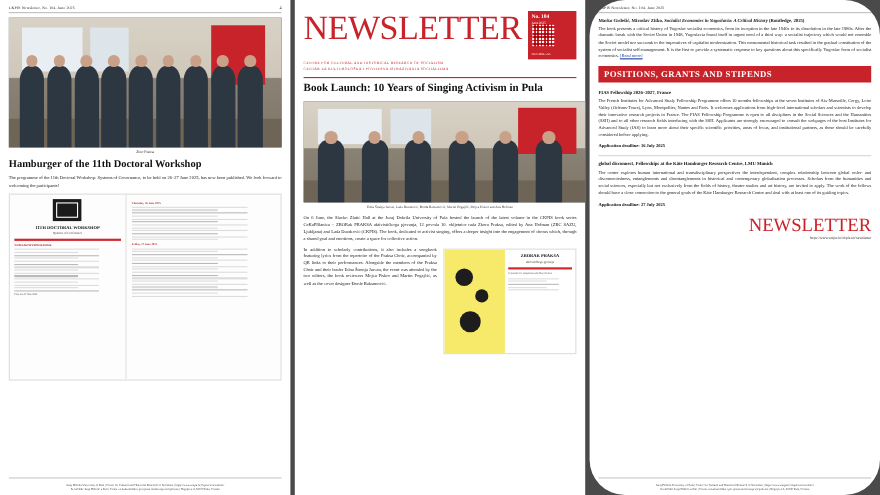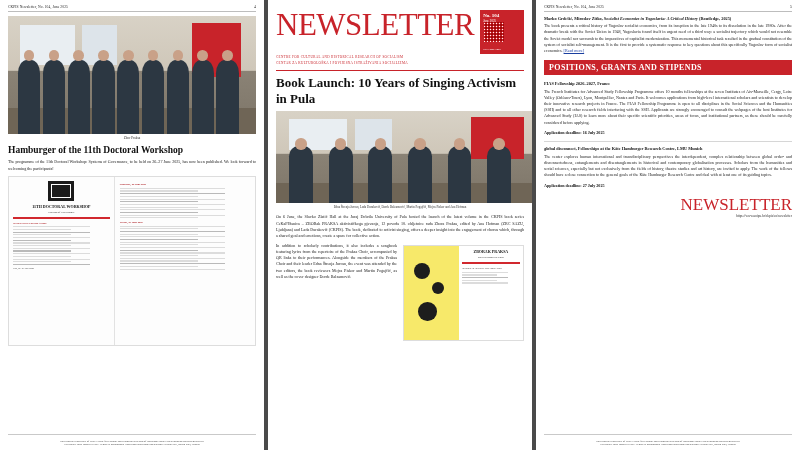--- a/index.html
+++ b/index.html
@@ -16,21 +16,21 @@
     gap: 4px;
     background: #4a4a4a;
   }
   .page {
     background: #ffffff;
     position: relative;
     overflow: hidden;
   }
   .page.left { width: 264px; }
   .page.mid  { width: 264px; }
-  .page.right{ width: 264px; }
+  .page.right{ width: 264px; border-radius: 32px; }
 
   .pg-head {
     font-size: 3.6px;
     color: #222;
     padding: 5px 8px 2px 8px;
     display: flex;
     justify-content: space-between;
     align-items: baseline;
     letter-spacing: .1px;
   }
@@ -160,21 +160,21 @@
   .nl-stamp .issn { position:absolute; left:3px; bottom:3px; font-size:2.6px;}
   .nl-sub {
     padding: 1px 8px 0 8px;
     font-size: 3.3px;
     color: #c8232a;
     letter-spacing: .35px;
     line-height: 1.45;
   }
   .mid-rule { height: .6px; background:#c8232a; margin: 4px 8px 5px 8px;}
   h2.article {
-    font-size: 13px; font-weight: 700; color:#111;
+    font-size: 10px; font-weight: 700; color:#111;
     margin: 0 8px 5px 8px; line-height: 1.2;
   }
   .photo.p2 { height: 92px; margin: 0 8px; }
   .cap2 { font-size:3.1px; color:#333; text-align:center; margin: 2px 8px 5px 8px; line-height:1.35;}
   .mid-body { padding: 0 8px; }
   .two-col { display:flex; gap:6px; }
   .two-col .col { flex:1; }
   .poster2 {
     width: 100%; height: 96px; border:.5px solid #ddd;
     background:#fff; display:flex; overflow:hidden; margin-top:2px;

